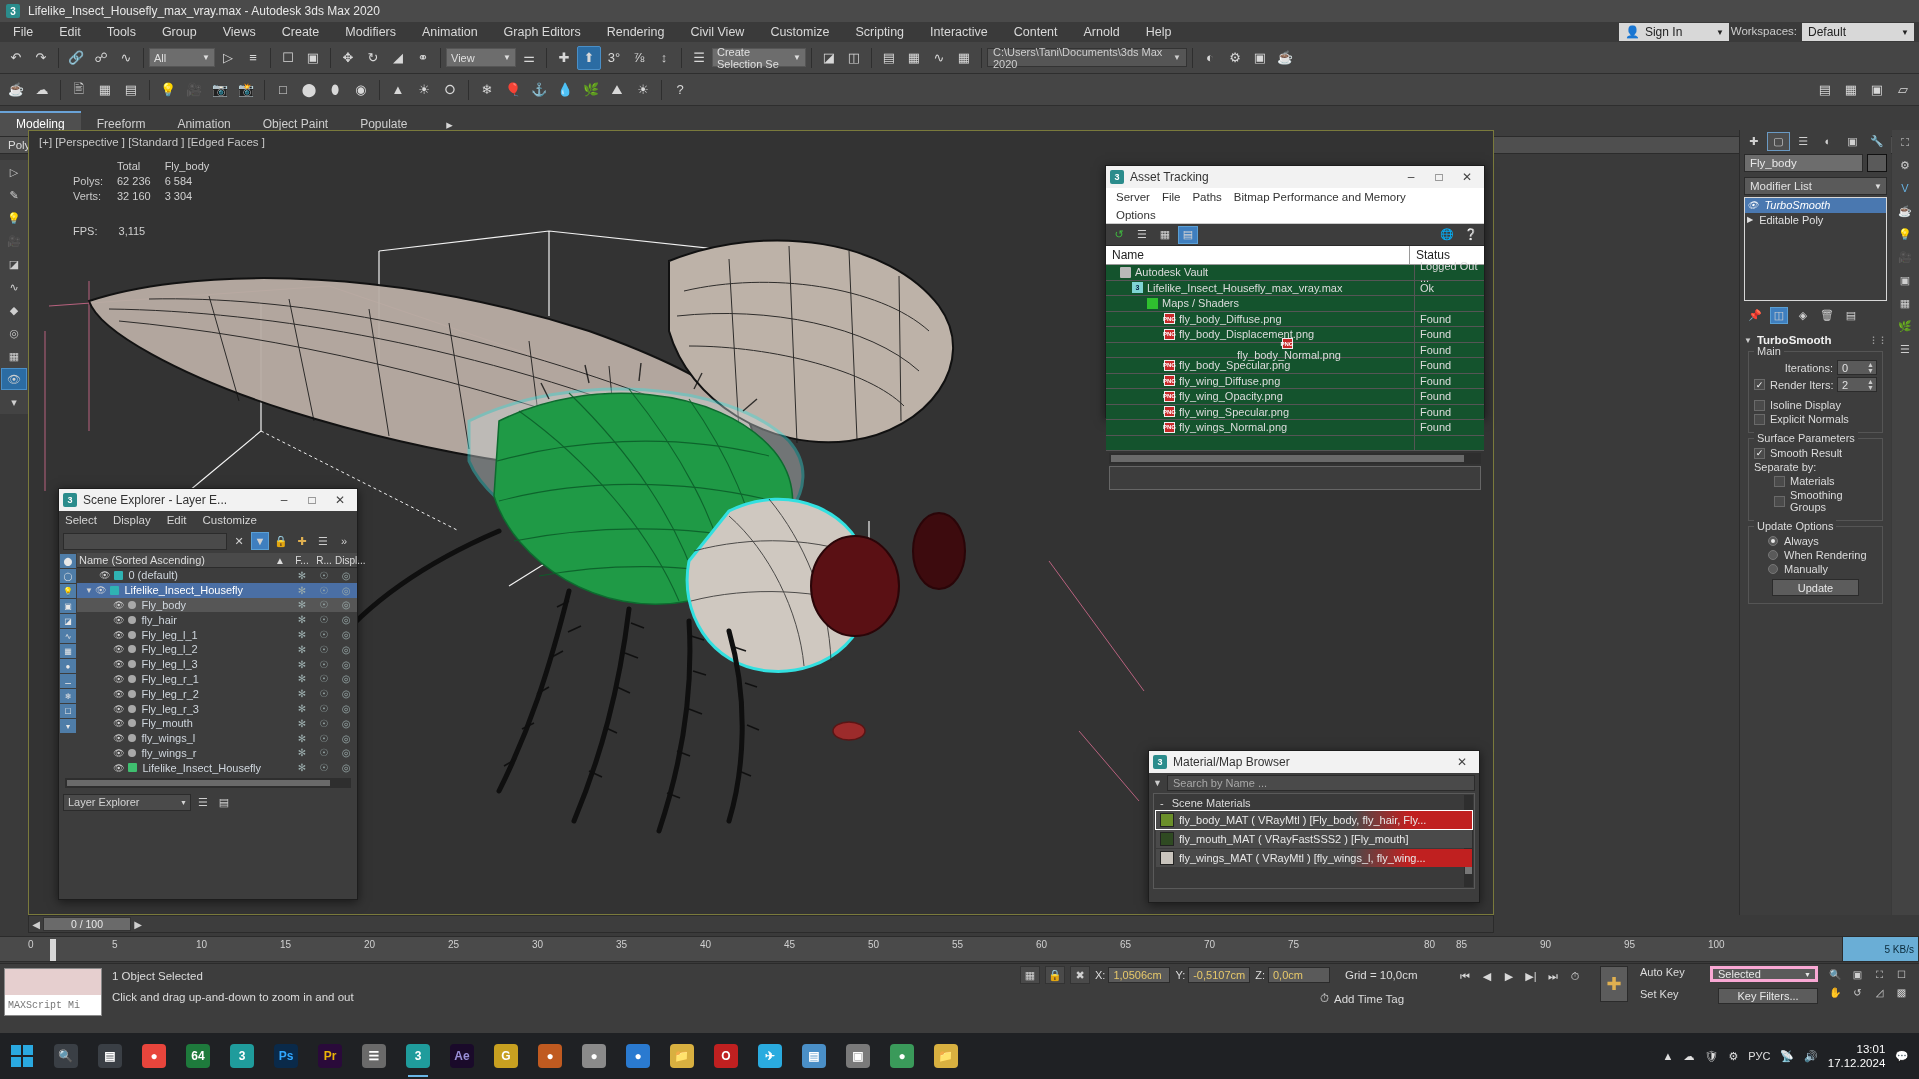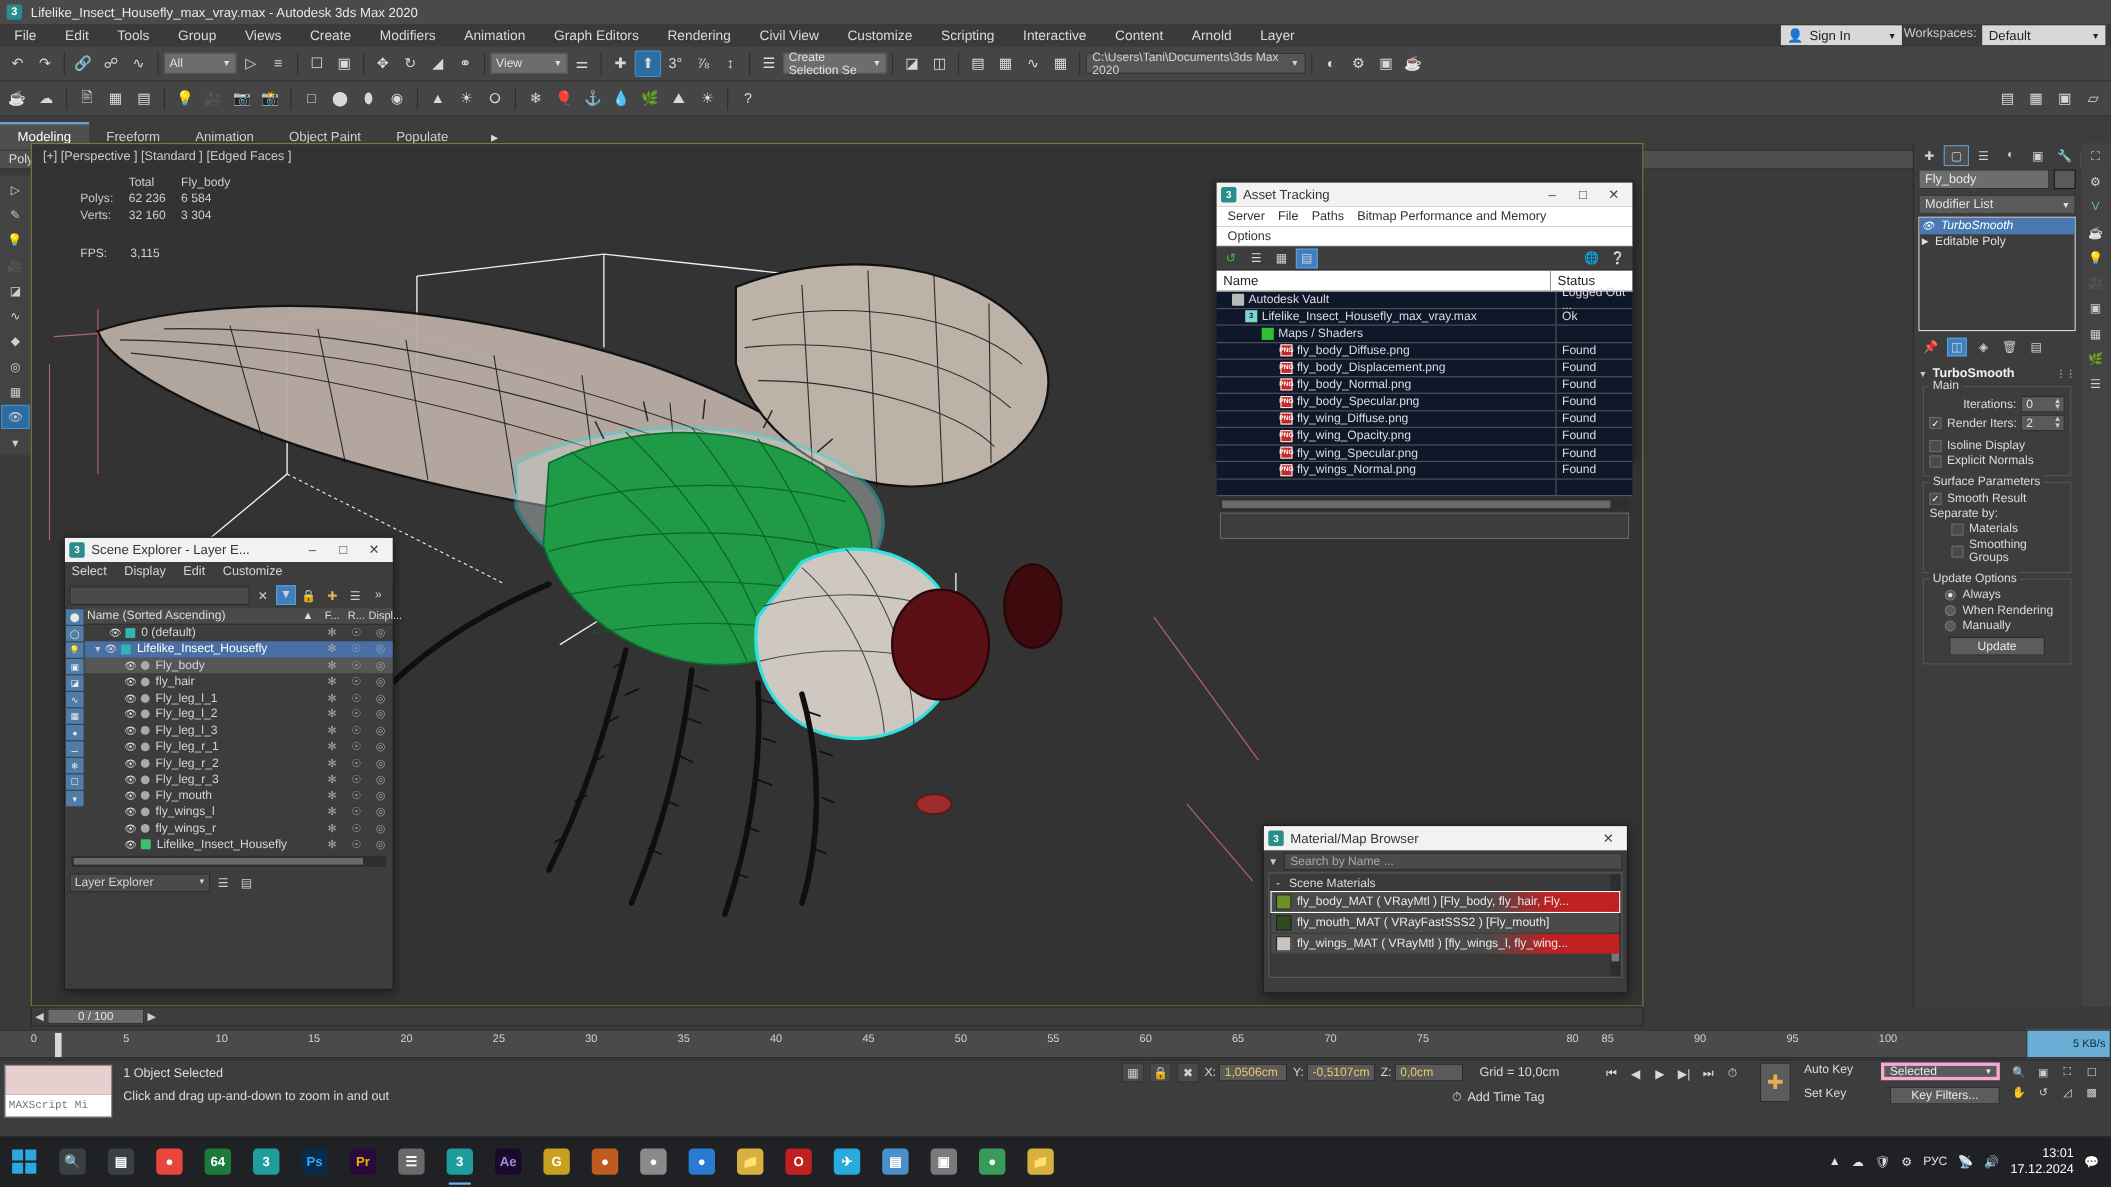--- a/index.html
+++ b/index.html
@@ -77,21 +77,21 @@
   .win-title .btns { margin-left:auto; display:flex; gap:2px; }
   .win-title .wb { width:26px; height:20px; display:flex; align-items:center; justify-content:center;
     font-size:12px; color:#444; }
   .win-menu { height:18px; background:#fff; display:flex; align-items:center; padding-left:4px; }
   .win-menu span { font-size:11.5px; color:#333; padding:0 6px; }
   .at-tools { height:22px; background:#3d3d3d; display:flex; align-items:center; padding:0 3px; gap:3px;
     border-bottom:1px solid #2a2a2a; }
   .at-btn { width:20px; height:18px; display:flex; align-items:center; justify-content:center;
     border:1px solid transparent; font-size:11px; }
   .at-btn.on { background:#3f7fbf; border-color:#5a9fd4; }
-  .at-grid { background:#0f172a; }
+  .at-grid { background:#14532d; }
   .at-hdr { display:flex; background:#ffffff; border-bottom:1px solid #999; }
   .at-hdr div { font-size:12px; color:#222; padding:2px 6px; }
   .at-row { display:flex; border-bottom:1px solid #555; height:15.5px; align-items:center; }
   .at-row .nm { flex:1; font-size:11px; color:#dcdcdc; display:flex; align-items:center; white-space:nowrap;}
   .at-row .st { width:70px; font-size:11px; color:#dcdcdc; border-left:1px solid #555; padding-left:5px;
     height:100%; display:flex; align-items:center;}
   .pngico { width:11px; height:11px; background:#c62828; color:#fff; font-size:6px; font-weight:bold;
     display:flex; align-items:center; justify-content:center; margin-right:4px; border:1px solid #eee; flex:0 0 auto;}
   .vaultico { width:11px; height:11px; background:#b9b9b9; margin-right:4px; flex:0 0 auto; border-radius:1px;}
   .maxico { width:11px; height:11px; background:#7fd4d4; color:#024; font-size:7px; font-weight:bold;
@@ -288,21 +288,21 @@
     <div class="menu-item">Modifiers</div>
     <div class="menu-item">Animation</div>
     <div class="menu-item">Graph Editors</div>
     <div class="menu-item">Rendering</div>
     <div class="menu-item">Civil View</div>
     <div class="menu-item">Customize</div>
     <div class="menu-item">Scripting</div>
     <div class="menu-item">Interactive</div>
     <div class="menu-item">Content</div>
     <div class="menu-item">Arnold</div>
-    <div class="menu-item">Layer</div>
+    <div class="menu-item">Help</div>
 
     <div class="signin">
       <span style="margin-right:5px;">👤</span>
       <span>Sign In</span>
       <span class="caret">▼</span>
     </div>
     <div class="wsp-label">Workspaces:</div>
     <div class="wsp-box">
       <span>Default</span>
       <span class="caret">▼</span>
@@ -631,21 +631,21 @@
         <div class="st">Found</div>
       </div>
       <div class="at-row">
         <div class="nm" style="padding-left:58px;">
             <span class="pngico">PNG</span>
           <span>fly_body_Displacement.png</span>
           </div>
         <div class="st">Found</div>
       </div>
       <div class="at-row">
-        <div class="nm" style="padding-left:58px;">
+        <div class="nm" style="padding-left:58px;flex-direction:column;">
             <span class="pngico">PNG</span>
           <span>fly_body_Normal.png</span>
           </div>
         <div class="st">Found</div>
       </div>
       <div class="at-row">
         <div class="nm" style="padding-left:58px;">
             <span class="pngico">PNG</span>
           <span>fly_body_Specular.png</span>
           </div>

